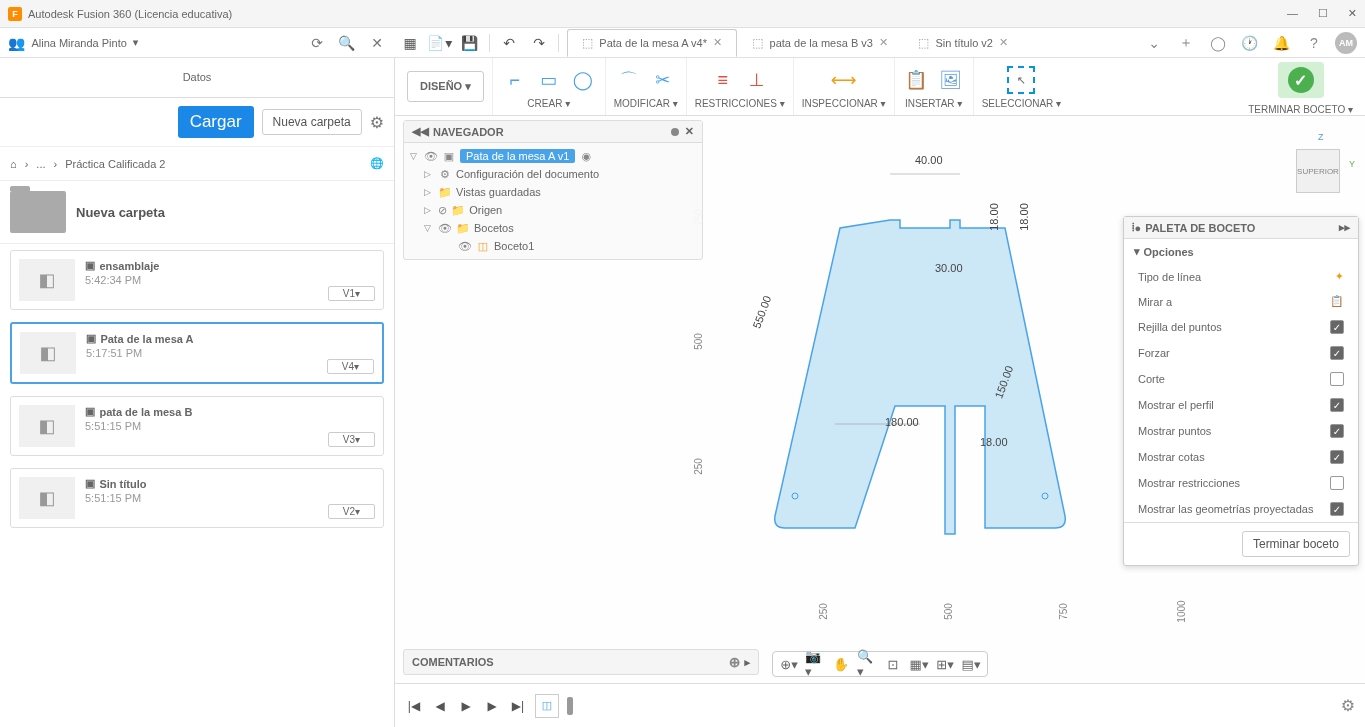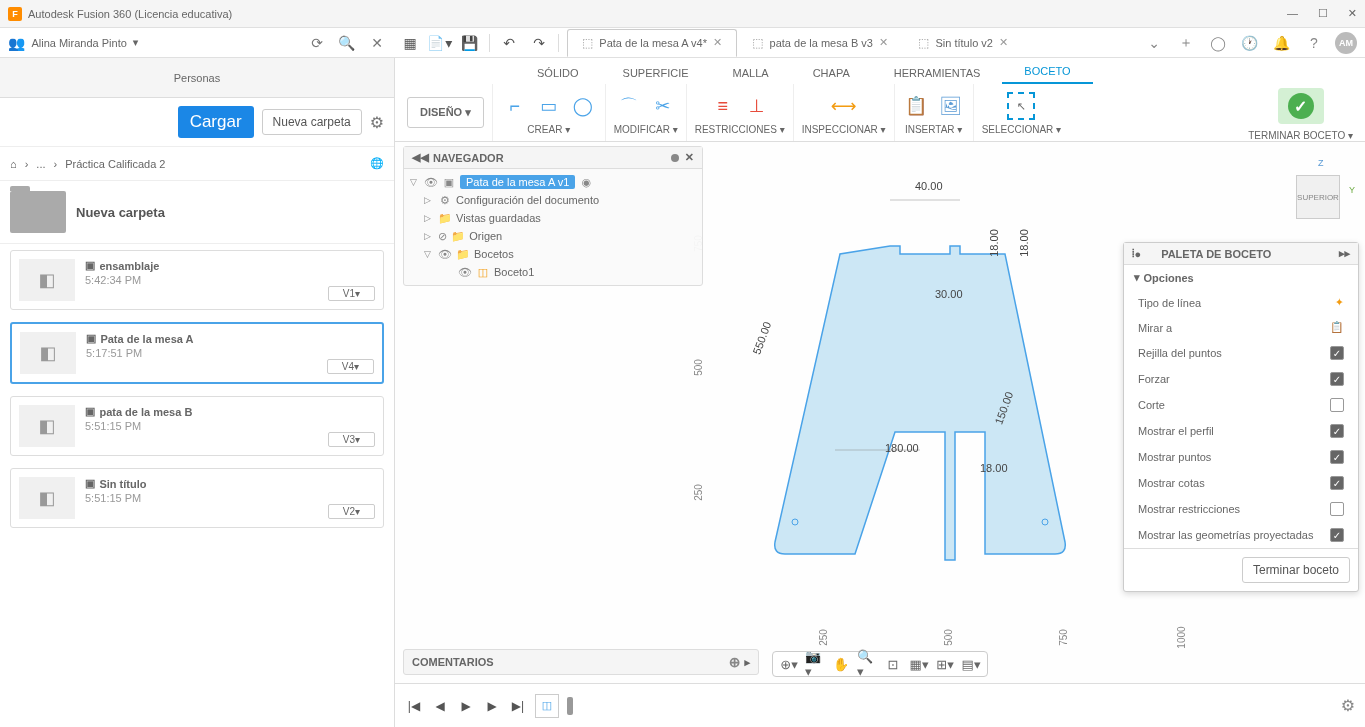--- a/index.html
+++ b/index.html
@@ -160,21 +160,21 @@
    <span class="ricn">🔔</span>
    <span class="ricn">?</span>
    <span class="avatar">AM</span>
   </div>
  </div>
 </div>
 
 <div class="main">
  <div class="datapanel">
   <div class="dataheader">
-   <div class="dtab">Personas</div>
+   <div class="dtab active">Datos</div>
   </div>
   <div class="databar">
    <div class="spacer"></div>
    <button class="btn-blue">Cargar</button>
    <button class="btn-white">Nueva carpeta</button>
    <span class="gear">⚙</span>
   </div>
   <div class="breadcrumb">
    <span class="home">⌂</span>
    <span>›</span>
@@ -227,28 +227,20 @@
             <span>▣</span>
             <span>Sin título</span>
           </div>
     <div class="time">5:51:15 PM</div>
    </div>
    <div class="ver">V2▾</div>
   </div>
  </div>
 
  <div class="workspace">
-  <div class="ribbontabs">
-   <div class="rtab">SÓLIDO</div>
-   <div class="rtab">SUPERFICIE</div>
-   <div class="rtab">MALLA</div>
-   <div class="rtab">CHAPA</div>
-   <div class="rtab">HERRAMIENTAS</div>
-   <div class="rtab active">BOCETO</div>
-  </div>
   <div class="ribbon">
    <div class="design-dd">
           <span>DISEÑO ▾</span>
         </div>
    <div class="rgroup sep">
     <div class="icons">
      <span class="ricon">⌐</span>
      <span class="ricon">▭</span>
      <span class="ricon">◯</span>
     </div>
@@ -376,21 +368,21 @@
    <div class="viewcube">
     <span class="axis-z">Z</span>
     <span class="axis-y">Y</span>
     <div class="face">SUPERIOR</div>
    </div>
 
    <div class="palette">
     <div class="palette-hdr">
      <span>⦙</span>
      <span>●</span>
-     <span style="margin-left:20px">PALETA DE BOCETO</span>
+     <span style="margin-left:4px">PALETA DE BOCETO</span>
      <span class="dots">▸▸</span>
     </div>
     <div class="psection">
             <span>▾</span>
             <span>Opciones</span>
           </div>
     <div id="palette-rows">
             <div class="prow">
               <span>Tipo de línea</span>
               <span style="color:#f39c12">✦</span>

